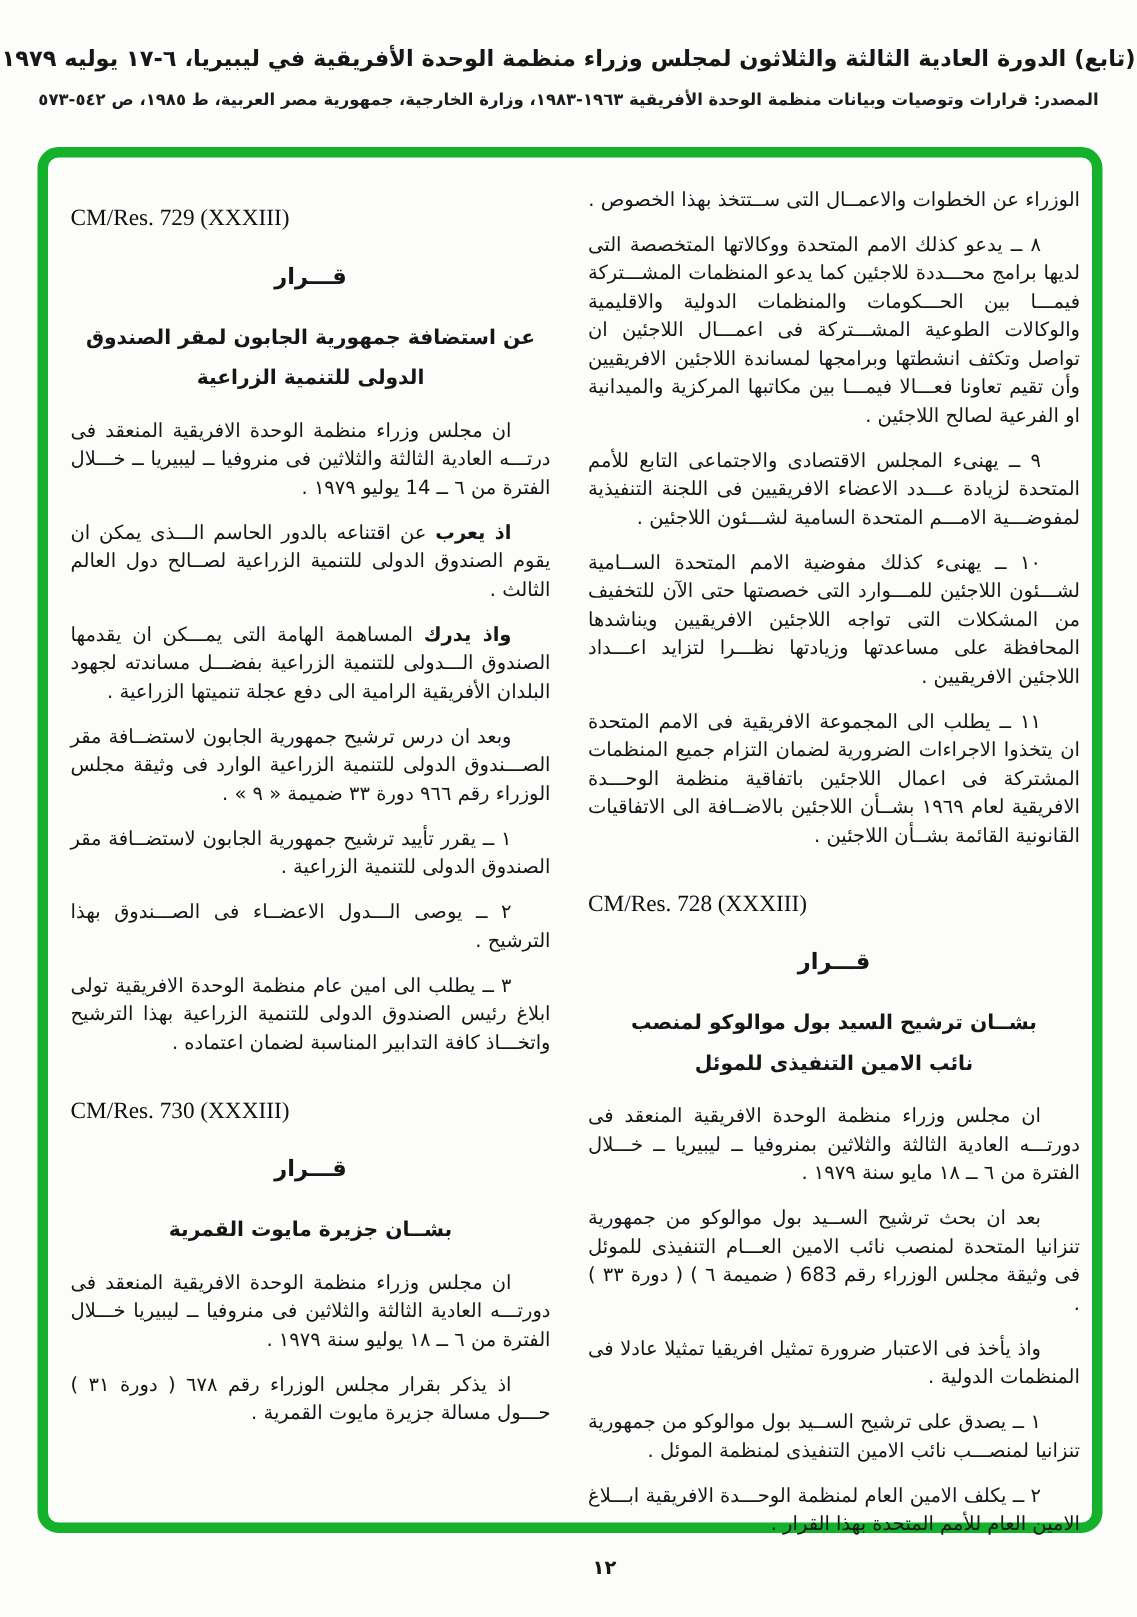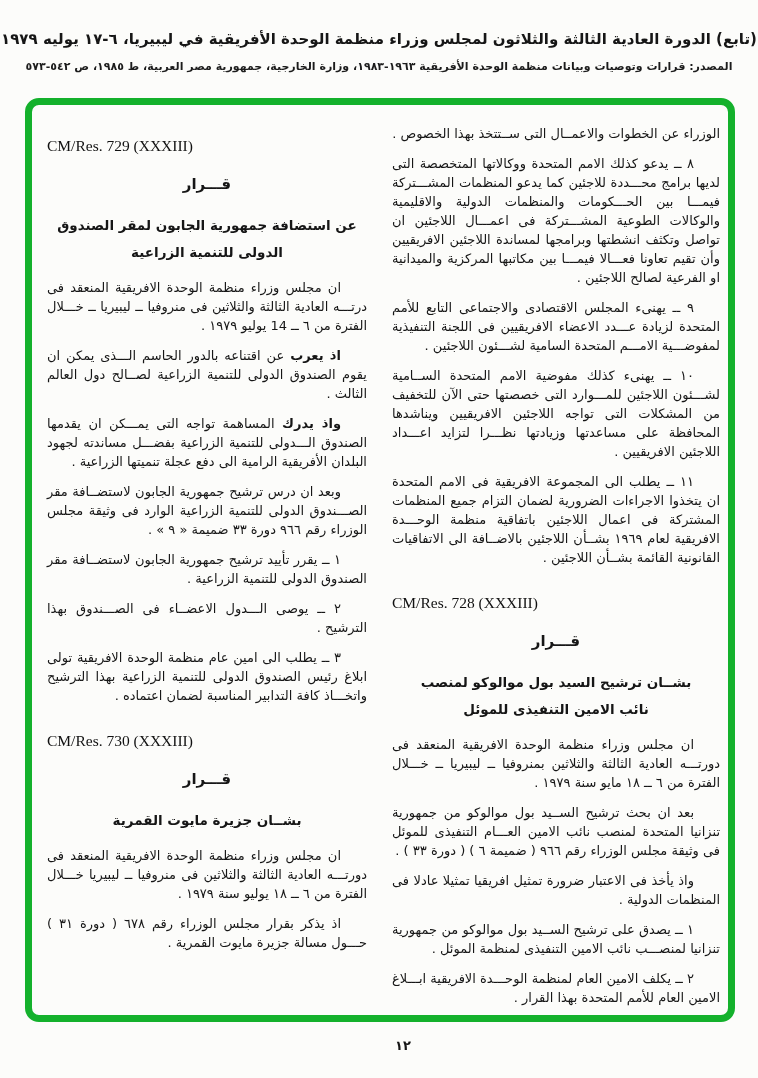--- a/index.html
+++ b/index.html
@@ -74,36 +74,36 @@
   <p class="para">٩ ــ يهنىء المجلس الاقتصادى والاجتماعى التابع للأمم المتحدة لزيادة عـــدد الاعضاء الافريقيين فى اللجنة التنفيذية لمفوضـــية الامـــم المتحدة السامية لشـــئون اللاجئين .</p>
   <p class="para">١٠ ــ يهنىء كذلك مفوضية الامم المتحدة الســامية لشـــئون اللاجئين للمـــوارد التى خصصتها حتى الآن للتخفيف من المشكلات التى تواجه اللاجئين الافريقيين ويناشدها المحافظة على مساعدتها وزيادتها نظـــرا لتزايد اعـــداد اللاجئين الافريقيين .</p>
   <p class="para">١١ ــ يطلب الى المجموعة الافريقية فى الامم المتحدة ان يتخذوا الاجراءات الضرورية لضمان التزام جميع المنظمات المشتركة فى اعمال اللاجئين باتفاقية منظمة الوحـــدة الافريقية لعام ١٩٦٩ بشــأن اللاجئين بالاضــافة الى الاتفاقيات القانونية القائمة بشــأن اللاجئين .</p>
   <div class="resnum spaced-top">CM/Res. 728 (XXXIII)</div>
   <div class="qarar">قـــرار</div>
   <div class="rtitle">
     <span>بشــان ترشيح السيد بول موالوكو لمنصب</span><br>
     <span>نائب الامين التنفيذى للموئل</span>
   </div>
   <p class="para">ان مجلس وزراء منظمة الوحدة الافريقية المنعقد فى دورتـــه العادية الثالثة والثلاثين بمنروفيا ــ ليبيريا ــ خـــلال الفترة من ٦ ــ ١٨ مايو سنة ١٩٧٩ .</p>
-  <p class="para">بعد ان بحث ترشيح الســيد بول موالوكو من جمهورية تنزانيا المتحدة لمنصب نائب الامين العـــام التنفيذى للموئل فى وثيقة مجلس الوزراء رقم ٩٦٦ ( ضميمة ٦ ) ( دورة ٣٣ ) .</p>
+  <p class="para">بعد ان بحث ترشيح الســيد بول موالوكو من جمهورية تنزانيا المتحدة لمنصب نائب الامين العـــام التنفيذى للموئل فى وثيقة مجلس الوزراء رقم 683 ( ضميمة ٦ ) ( دورة ٣٣ ) .</p>
   <p class="para">واذ يأخذ فى الاعتبار ضرورة تمثيل افريقيا تمثيلا عادلا فى المنظمات الدولية .</p>
   <p class="para">١ ــ يصدق على ترشيح الســيد بول موالوكو من جمهورية تنزانيا لمنصـــب نائب الامين التنفيذى لمنظمة الموئل .</p>
   <p class="para">٢ ــ يكلف الامين العام لمنظمة الوحـــدة الافريقية ابـــلاغ الامين العام للأمم المتحدة بهذا القرار .</p>
 </div>
 
 <div class="col col-left">
   <div class="resnum">CM/Res. 729 (XXXIII)</div>
   <div class="qarar">قـــرار</div>
   <div class="rtitle">
     <span>عن استضافة جمهورية الجابون لمقر الصندوق</span><br>
     <span>الدولى للتنمية الزراعية</span>
   </div>
   <p class="para">ان مجلس وزراء منظمة الوحدة الافريقية المنعقد فى درتـــه العادية الثالثة والثلاثين فى منروفيا ــ ليبيريا ــ خـــلال الفترة من ٦ ــ 14 يوليو ١٩٧٩ .</p>
   <p class="para"><span class="lead">اذ يعرب</span><span> عن اقتناعه بالدور الحاسم الـــذى يمكن ان يقوم الصندوق الدولى للتنمية الزراعية لصــالح دول العالم الثالث .</span></p>
-  <p class="para"><span class="lead">واذ يدرك</span><span> المساهمة تواجه التى يمـــكن ان يقدمها الصندوق الـــدولى للتنمية الزراعية بفضـــل مساندته لجهود البلدان الأفريقية الرامية الى دفع عجلة تنميتها الزراعية .</span></p>
+  <p class="para"><span class="lead">واذ يدرك</span><span> المساهمة الهامة التى يمـــكن ان يقدمها الصندوق الـــدولى للتنمية الزراعية بفضـــل مساندته لجهود البلدان الأفريقية الرامية الى دفع عجلة تنميتها الزراعية .</span></p>
   <p class="para">وبعد ان درس ترشيح جمهورية الجابون لاستضــافة مقر الصـــندوق الدولى للتنمية الزراعية الوارد فى وثيقة مجلس الوزراء رقم ٩٦٦ دورة ٣٣ ضميمة « ٩ » .</p>
   <p class="para">١ ــ يقرر تأييد ترشيح جمهورية الجابون لاستضــافة مقر الصندوق الدولى للتنمية الزراعية .</p>
   <p class="para">٢ ــ يوصى الـــدول الاعضــاء فى الصـــندوق بهذا الترشيح .</p>
   <p class="para">٣ ــ يطلب الى امين عام منظمة الوحدة الافريقية تولى ابلاغ رئيس الصندوق الدولى للتنمية الزراعية بهذا الترشيح واتخـــاذ كافة التدابير المناسبة لضمان اعتماده .</p>
   <div class="resnum spaced-top">CM/Res. 730 (XXXIII)</div>
   <div class="qarar">قـــرار</div>
   <div class="rtitle">بشــان جزيرة مايوت القمرية</div>
   <p class="para">ان مجلس وزراء منظمة الوحدة الافريقية المنعقد فى دورتـــه العادية الثالثة والثلاثين فى منروفيا ــ ليبيريا خـــلال الفترة من ٦ ــ ١٨ يوليو سنة ١٩٧٩ .</p>
   <p class="para">اذ يذكر بقرار مجلس الوزراء رقم ٦٧٨ ( دورة ٣١ ) حـــول مسالة جزيرة مايوت القمرية .</p>
 </div>

